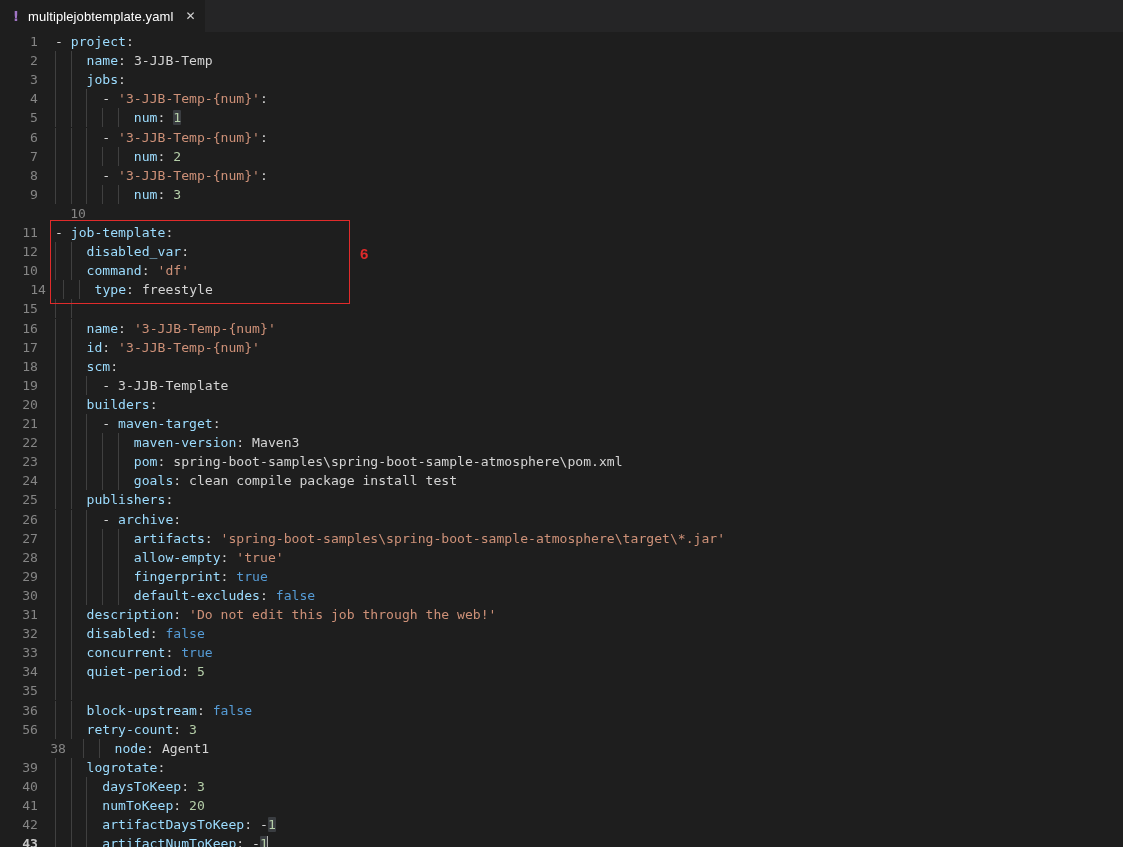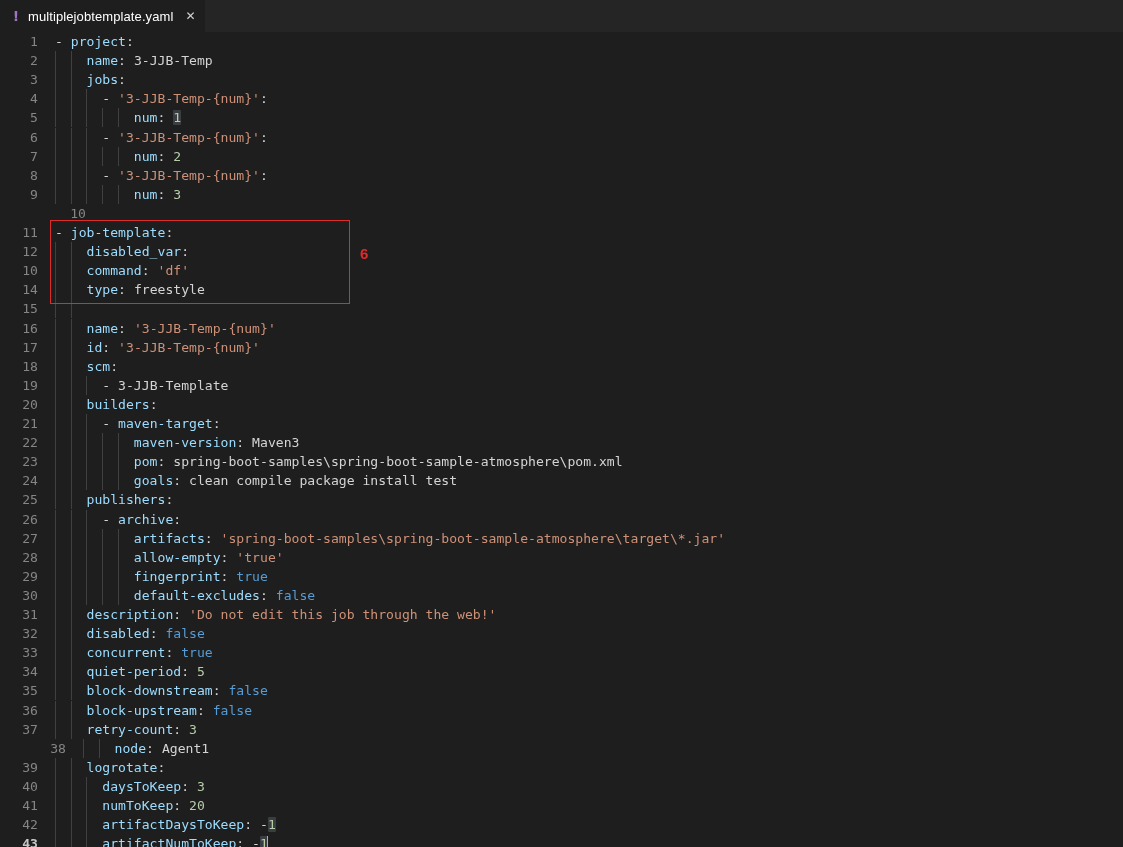--- a/index.html
+++ b/index.html
@@ -155,44 +155,44 @@
         <div class="row" style="top: 57.3px; position: absolute; left: 0px; width: 1123px;"><span class="ln">4</span><span class="guides"><span class="guide" style="left: 0px;"></span><span class="guide" style="left: 15.64px;"></span><span class="guide" style="left: 31.28px;"></span></span><span class="content">      <span class="p">- </span><span class="s">'3-JJB-Temp-{num}'</span><span class="p">:</span></span></div>
         <div class="row" style="top: 76.4px; position: absolute; left: 0px; width: 1123px;"><span class="ln">5</span><span class="guides"><span class="guide" style="left: 0px;"></span><span class="guide" style="left: 15.64px;"></span><span class="guide" style="left: 31.28px;"></span><span class="guide" style="left: 46.92px;"></span><span class="guide" style="left: 62.56px;"></span></span><span class="content">          <span class="k">num</span><span class="p">:</span> <span class="n selmatch">1</span></span></div>
         <div class="row" style="top: 95.5px; position: absolute; left: 0px; width: 1123px;"><span class="ln">6</span><span class="guides"><span class="guide" style="left: 0px;"></span><span class="guide" style="left: 15.64px;"></span><span class="guide" style="left: 31.28px;"></span></span><span class="content">      <span class="p">- </span><span class="s">'3-JJB-Temp-{num}'</span><span class="p">:</span></span></div>
         <div class="row" style="top: 114.6px; position: absolute; left: 0px; width: 1123px;"><span class="ln">7</span><span class="guides"><span class="guide" style="left: 0px;"></span><span class="guide" style="left: 15.64px;"></span><span class="guide" style="left: 31.28px;"></span><span class="guide" style="left: 46.92px;"></span><span class="guide" style="left: 62.56px;"></span></span><span class="content">          <span class="k">num</span><span class="p">:</span> <span class="n">2</span></span></div>
         <div class="row" style="top: 133.7px; position: absolute; left: 0px; width: 1123px;"><span class="ln">8</span><span class="guides"><span class="guide" style="left: 0px;"></span><span class="guide" style="left: 15.64px;"></span><span class="guide" style="left: 31.28px;"></span></span><span class="content">      <span class="p">- </span><span class="s">'3-JJB-Temp-{num}'</span><span class="p">:</span></span></div>
         <div class="row" style="top: 152.8px; position: absolute; left: 0px; width: 1123px;"><span class="ln">9</span><span class="guides"><span class="guide" style="left: 0px;"></span><span class="guide" style="left: 15.64px;"></span><span class="guide" style="left: 31.28px;"></span><span class="guide" style="left: 46.92px;"></span><span class="guide" style="left: 62.56px;"></span></span><span class="content">          <span class="k">num</span><span class="p">:</span> <span class="n">3</span></span></div>
         <div class="row" style="top: 172px; position: absolute; left: 0px; width: 924px; margin-left: 48px;"><span class="ln">10</span><span class="guides"></span><span class="content"></span></div>
         <div class="row" style="top: 191px; position: absolute; left: 0px; width: 1123px;"><span class="ln">11</span><span class="guides"></span><span class="content"><span class="p">- </span><span class="k">job-template</span><span class="p">:</span></span></div>
         <div class="row" style="top: 210.1px; position: absolute; left: 0px; width: 1123px;"><span class="ln">12</span><span class="guides"><span class="guide" style="left: 0px;"></span><span class="guide" style="left: 15.64px;"></span></span><span class="content">    <span class="k">disabled_var</span><span class="p">:</span></span></div>
         <div class="row" style="top: 229.2px; position: absolute; left: 0px; width: 1123px;"><span class="ln">10</span><span class="guides"><span class="guide" style="left: 0px;"></span><span class="guide" style="left: 15.64px;"></span></span><span class="content">    <span class="k">command</span><span class="p">:</span> <span class="s">'df'</span></span></div>
-        <div class="row" style="top: 248.3px; position: absolute; left: 0px; width: 992px;"><span class="ln">14</span><span class="guides"><span class="guide" style="left: 0px;"></span><span class="guide" style="left: 15.64px;"></span></span><span class="content">    <span class="k">type</span><span class="p">:</span> <span class="p">freestyle</span></span></div>
+        <div class="row" style="top: 248.3px; position: absolute; left: 8px; width: 992px;"><span class="ln">14</span><span class="guides"><span class="guide" style="left: 0px;"></span><span class="guide" style="left: 15.64px;"></span></span><span class="content">    <span class="k">type</span><span class="p">:</span> <span class="p">freestyle</span></span></div>
         <div class="row" style="top: 267.4px; position: absolute; left: 0px; width: 1123px;"><span class="ln">15</span><span class="guides"><span class="guide" style="left: 0px;"></span><span class="guide" style="left: 15.64px;"></span></span><span class="content"></span></div>
         <div class="row" style="top: 286.5px; position: absolute; left: 0px; width: 1123px;"><span class="ln">16</span><span class="guides"><span class="guide" style="left: 0px;"></span><span class="guide" style="left: 15.64px;"></span></span><span class="content">    <span class="k">name</span><span class="p">:</span> <span class="s">'3-JJB-Temp-{num}'</span></span></div>
         <div class="row" style="top: 305.6px; position: absolute; left: 0px; width: 1123px;"><span class="ln">17</span><span class="guides"><span class="guide" style="left: 0px;"></span><span class="guide" style="left: 15.64px;"></span></span><span class="content">    <span class="k">id</span><span class="p">:</span> <span class="s">'3-JJB-Temp-{num}'</span></span></div>
         <div class="row" style="top: 324.7px; position: absolute; left: 0px; width: 1123px;"><span class="ln">18</span><span class="guides"><span class="guide" style="left: 0px;"></span><span class="guide" style="left: 15.64px;"></span></span><span class="content">    <span class="k">scm</span><span class="p">:</span></span></div>
         <div class="row" style="top: 343.8px; position: absolute; left: 0px; width: 1123px;"><span class="ln">19</span><span class="guides"><span class="guide" style="left: 0px;"></span><span class="guide" style="left: 15.64px;"></span><span class="guide" style="left: 31.28px;"></span></span><span class="content">      <span class="p">- </span><span class="p">3-JJB-Template</span></span></div>
         <div class="row" style="top: 362.9px; position: absolute; left: 0px; width: 1123px;"><span class="ln">20</span><span class="guides"><span class="guide" style="left: 0px;"></span><span class="guide" style="left: 15.64px;"></span></span><span class="content">    <span class="k">builders</span><span class="p">:</span></span></div>
         <div class="row" style="top: 382px; position: absolute; left: 0px; width: 1123px;"><span class="ln">21</span><span class="guides"><span class="guide" style="left: 0px;"></span><span class="guide" style="left: 15.64px;"></span><span class="guide" style="left: 31.28px;"></span></span><span class="content">      <span class="p">- </span><span class="k">maven-target</span><span class="p">:</span></span></div>
         <div class="row" style="top: 401.1px; position: absolute; left: 0px; width: 1123px;"><span class="ln">22</span><span class="guides"><span class="guide" style="left: 0px;"></span><span class="guide" style="left: 15.64px;"></span><span class="guide" style="left: 31.28px;"></span><span class="guide" style="left: 46.92px;"></span><span class="guide" style="left: 62.56px;"></span></span><span class="content">          <span class="k">maven-version</span><span class="p">:</span> <span class="p">Maven3</span></span></div>
         <div class="row" style="top: 420.2px; position: absolute; left: 0px; width: 1123px;"><span class="ln">23</span><span class="guides"><span class="guide" style="left: 0px;"></span><span class="guide" style="left: 15.64px;"></span><span class="guide" style="left: 31.28px;"></span><span class="guide" style="left: 46.92px;"></span><span class="guide" style="left: 62.56px;"></span></span><span class="content">          <span class="k">pom</span><span class="p">:</span> <span class="p">spring-boot-samples\spring-boot-sample-atmosphere\pom.xml</span></span></div>
         <div class="row" style="top: 439.3px; position: absolute; left: 0px; width: 1123px;"><span class="ln">24</span><span class="guides"><span class="guide" style="left: 0px;"></span><span class="guide" style="left: 15.64px;"></span><span class="guide" style="left: 31.28px;"></span><span class="guide" style="left: 46.92px;"></span><span class="guide" style="left: 62.56px;"></span></span><span class="content">          <span class="k">goals</span><span class="p">:</span> <span class="p">clean compile package install test</span></span></div>
         <div class="row" style="top: 458.4px; position: absolute; left: 0px; width: 1123px;"><span class="ln">25</span><span class="guides"><span class="guide" style="left: 0px;"></span><span class="guide" style="left: 15.64px;"></span></span><span class="content">    <span class="k">publishers</span><span class="p">:</span></span></div>
         <div class="row" style="top: 477.5px; position: absolute; left: 0px; width: 1123px;"><span class="ln">26</span><span class="guides"><span class="guide" style="left: 0px;"></span><span class="guide" style="left: 15.64px;"></span><span class="guide" style="left: 31.28px;"></span></span><span class="content">      <span class="p">- </span><span class="k">archive</span><span class="p">:</span></span></div>
         <div class="row" style="top: 496.6px; position: absolute; left: 0px; width: 1123px;"><span class="ln">27</span><span class="guides"><span class="guide" style="left: 0px;"></span><span class="guide" style="left: 15.64px;"></span><span class="guide" style="left: 31.28px;"></span><span class="guide" style="left: 46.92px;"></span><span class="guide" style="left: 62.56px;"></span></span><span class="content">          <span class="k">artifacts</span><span class="p">:</span> <span class="s">'spring-boot-samples\spring-boot-sample-atmosphere\target\*.jar'</span></span></div>
         <div class="row" style="top: 515.7px; position: absolute; left: 0px; width: 1123px;"><span class="ln">28</span><span class="guides"><span class="guide" style="left: 0px;"></span><span class="guide" style="left: 15.64px;"></span><span class="guide" style="left: 31.28px;"></span><span class="guide" style="left: 46.92px;"></span><span class="guide" style="left: 62.56px;"></span></span><span class="content">          <span class="k">allow-empty</span><span class="p">:</span> <span class="s">'true'</span></span></div>
         <div class="row" style="top: 534.8px; position: absolute; left: 0px; width: 1123px;"><span class="ln">29</span><span class="guides"><span class="guide" style="left: 0px;"></span><span class="guide" style="left: 15.64px;"></span><span class="guide" style="left: 31.28px;"></span><span class="guide" style="left: 46.92px;"></span><span class="guide" style="left: 62.56px;"></span></span><span class="content">          <span class="k">fingerprint</span><span class="p">:</span> <span class="b">true</span></span></div>
         <div class="row" style="top: 553.9px; position: absolute; left: 0px; width: 1123px;"><span class="ln">30</span><span class="guides"><span class="guide" style="left: 0px;"></span><span class="guide" style="left: 15.64px;"></span><span class="guide" style="left: 31.28px;"></span><span class="guide" style="left: 46.92px;"></span><span class="guide" style="left: 62.56px;"></span></span><span class="content">          <span class="k">default-excludes</span><span class="p">:</span> <span class="b">false</span></span></div>
         <div class="row" style="top: 573px; position: absolute; left: 0px; width: 1123px;"><span class="ln">31</span><span class="guides"><span class="guide" style="left: 0px;"></span><span class="guide" style="left: 15.64px;"></span></span><span class="content">    <span class="k">description</span><span class="p">:</span> <span class="s">'Do not edit this job through the web!'</span></span></div>
         <div class="row" style="top: 592.1px; position: absolute; left: 0px; width: 1123px;"><span class="ln">32</span><span class="guides"><span class="guide" style="left: 0px;"></span><span class="guide" style="left: 15.64px;"></span></span><span class="content">    <span class="k">disabled</span><span class="p">:</span> <span class="b">false</span></span></div>
         <div class="row" style="top: 611.2px; position: absolute; left: 0px; width: 1123px;"><span class="ln">33</span><span class="guides"><span class="guide" style="left: 0px;"></span><span class="guide" style="left: 15.64px;"></span></span><span class="content">    <span class="k">concurrent</span><span class="p">:</span> <span class="b">true</span></span></div>
         <div class="row" style="top: 630.3px; position: absolute; left: 0px; width: 1123px;"><span class="ln">34</span><span class="guides"><span class="guide" style="left: 0px;"></span><span class="guide" style="left: 15.64px;"></span></span><span class="content">    <span class="k">quiet-period</span><span class="p">:</span> <span class="n">5</span></span></div>
-        <div class="row" style="top: 649.4px; position: absolute; left: 0px; width: 1012px;"><span class="ln">35</span><span class="guides"><span class="guide" style="left: 0px;"></span><span class="guide" style="left: 15.64px;"></span></span><span class="content">    <span class="k">block-downstream</span><span class="p">:</span> <span class="b">false</span></span></div>
+        <div class="row" style="top: 649.4px; position: absolute; left: 0px; width: 1012px;"><span class="ln">35</span><span class="guides"><span class="guide" style="left: 0px;"></span><span class="guide" style="left: 15.64px;"></span></span></div>
         <div class="row" style="top: 668.5px; position: absolute; left: 0px; width: 1123px;"><span class="ln">36</span><span class="guides"><span class="guide" style="left: 0px;"></span><span class="guide" style="left: 15.64px;"></span></span><span class="content">    <span class="k">block-upstream</span><span class="p">:</span> <span class="b">false</span></span></div>
-        <div class="row" style="top: 687.6px; position: absolute; left: 0px; width: 1123px;"><span class="ln">37</span><span class="guides"><span class="guide" style="left: 0px;"></span><span class="guide" style="left: 15.64px;"></span></span><span class="content">    <span class="k">retry-count</span><span class="p">:</span> <span class="n">3</span></span></div>
+        <div class="row" style="top: 687.6px; position: absolute; left: 0px; width: 1123px;"><span class="ln">56</span><span class="guides"><span class="guide" style="left: 0px;"></span><span class="guide" style="left: 15.64px;"></span></span><span class="content">    <span class="k">retry-count</span><span class="p">:</span> <span class="n">3</span></span></div>
         <div class="row" style="top: 706.7px; position: absolute; left: 0px; width: 1123px; margin-left: 28px;"><span class="ln">38</span><span class="guides"><span class="guide" style="left: 0px;"></span><span class="guide" style="left: 15.64px;"></span></span><span class="content">    <span class="k">node</span><span class="p">:</span> <span class="p">Agent1</span></span></div>
         <div class="row" style="top: 725.8px; position: absolute; left: 0px; width: 1123px;"><span class="ln">39</span><span class="guides"><span class="guide" style="left: 0px;"></span><span class="guide" style="left: 15.64px;"></span></span><span class="content">    <span class="k">logrotate</span><span class="p">:</span></span></div>
         <div class="row" style="top: 744.9px; position: absolute; left: 0px; width: 1123px;"><span class="ln">40</span><span class="guides"><span class="guide" style="left: 0px;"></span><span class="guide" style="left: 15.64px;"></span><span class="guide" style="left: 31.28px;"></span></span><span class="content">      <span class="k">daysToKeep</span><span class="p">:</span> <span class="n">3</span></span></div>
         <div class="row" style="top: 764px; position: absolute; left: 0px; width: 1123px;"><span class="ln">41</span><span class="guides"><span class="guide" style="left: 0px;"></span><span class="guide" style="left: 15.64px;"></span><span class="guide" style="left: 31.28px;"></span></span><span class="content">      <span class="k">numToKeep</span><span class="p">:</span> <span class="n">20</span></span></div>
         <div class="row" style="top: 783.1px; position: absolute; left: 0px; width: 1123px;"><span class="ln">42</span><span class="guides"><span class="guide" style="left: 0px;"></span><span class="guide" style="left: 15.64px;"></span><span class="guide" style="left: 31.28px;"></span></span><span class="content">      <span class="k">artifactDaysToKeep</span><span class="p">:</span> <span class="p">-</span><span class="n selmatch">1</span></span></div>
         <div class="row active" style="top: 802.2px; position: absolute; left: 0px; width: 1123px;"><span class="ln">43</span><span class="guides"><span class="guide" style="left: 0px;"></span><span class="guide" style="left: 15.64px;"></span><span class="guide" style="left: 31.28px;"></span></span><span class="content">      <span class="k">artifactNumToKeep</span><span class="p">:</span> <span class="p">-</span><span class="n selmatch">1</span><span class="caret"></span></span></div>
       </div>
 
     <div class="annot-box" style="left:50px; top:188px; width:300px; height:84px;"></div>
     <div class="annot-num" style="left:360px; top:213px;">6</div>

